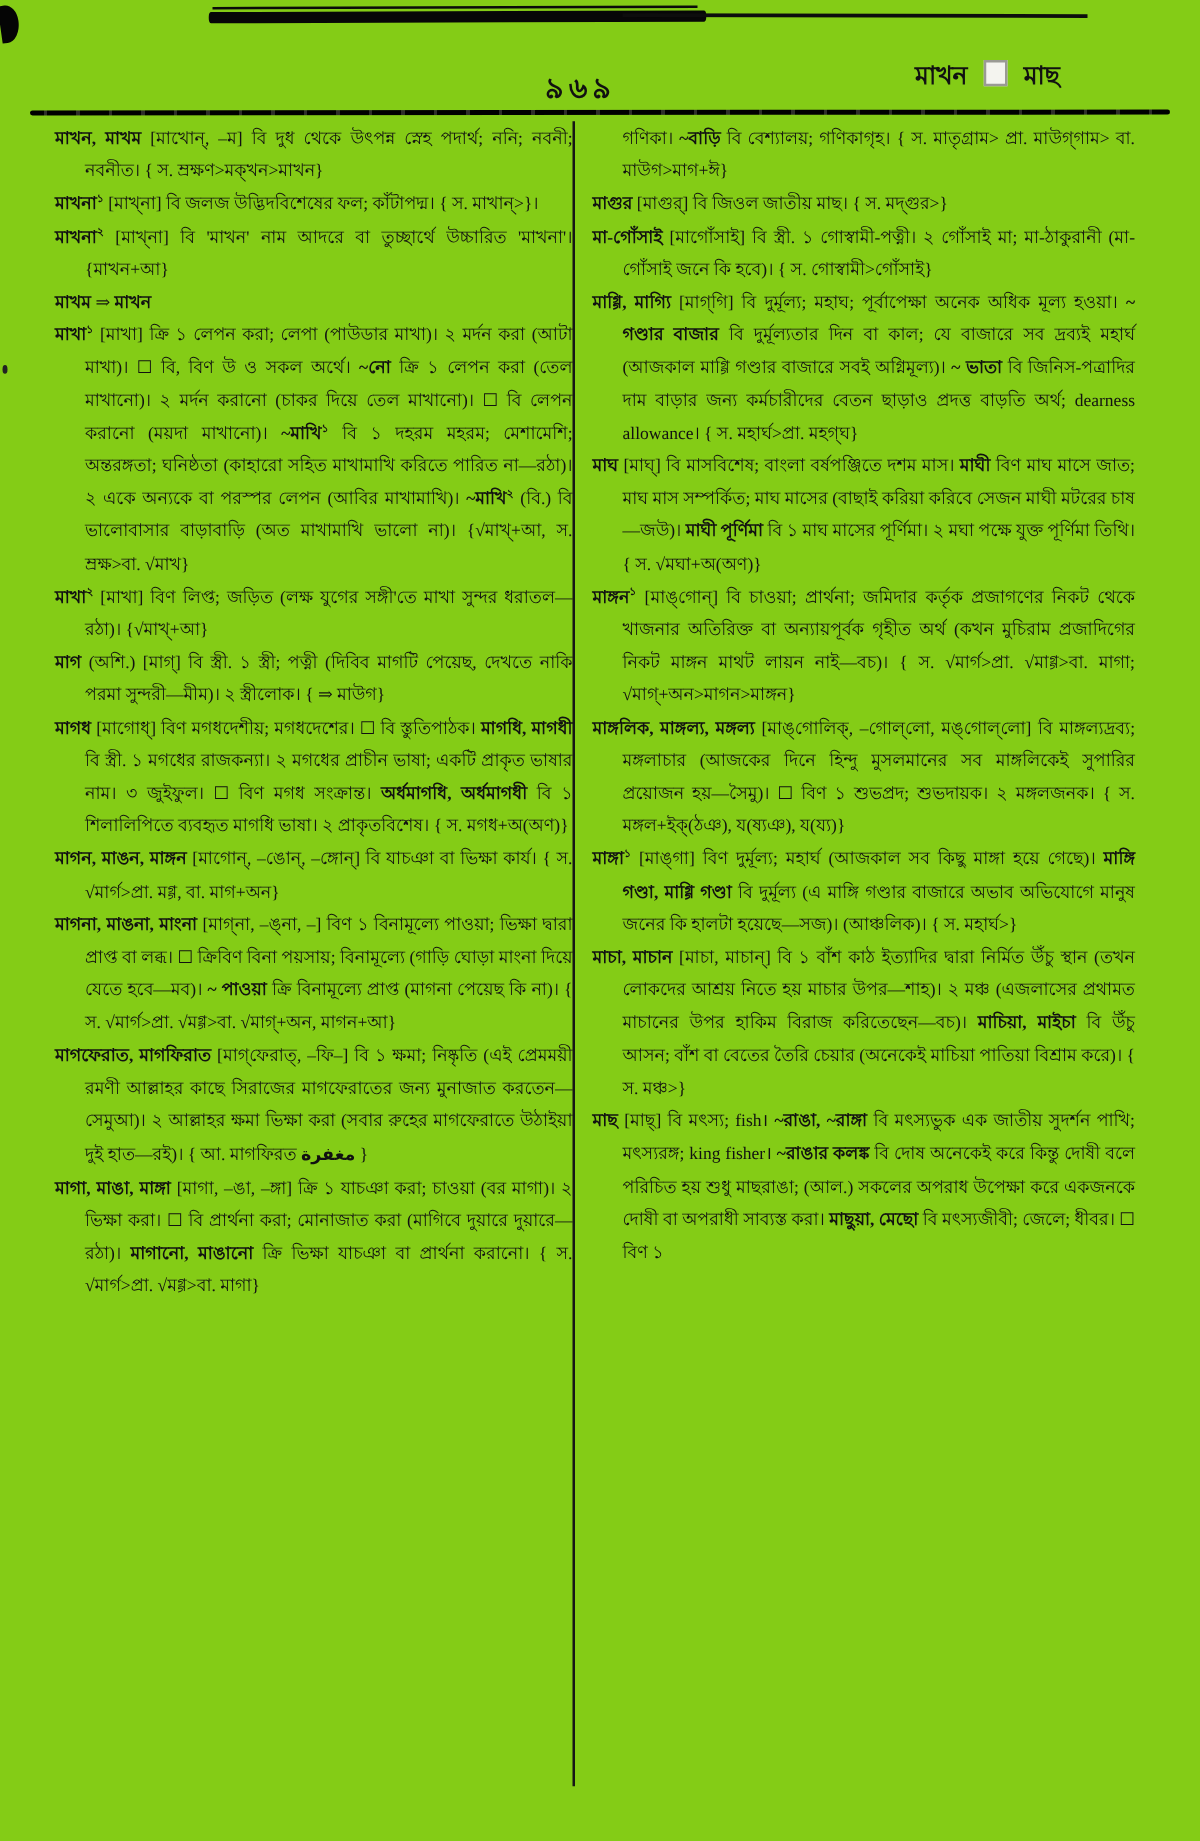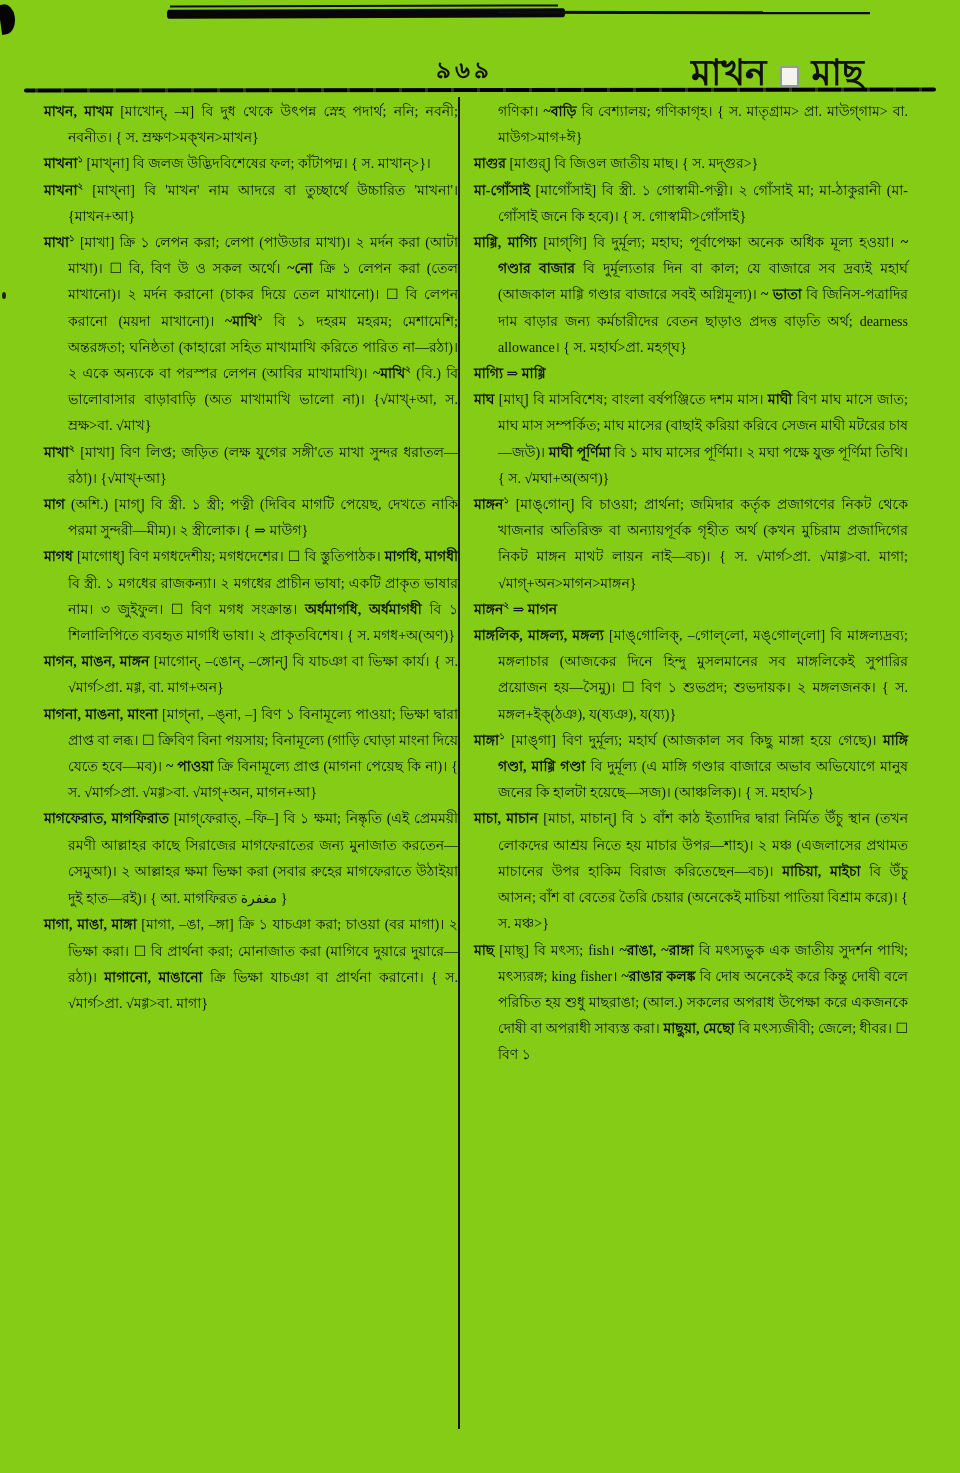--- a/index.html
+++ b/index.html
@@ -7,35 +7,35 @@
         font-family:"Liberation Serif","DejaVu Serif",serif;color:#111;}
   
   .corner-blob{position:absolute;left:0;top:4px;width:15px;height:30px;background:#050505;
                border-radius:0 70% 80% 0/0 50% 60% 0;transform:rotate(-8deg);}
   .bar-a{position:absolute;left:170px;top:5px;width:388px;height:2px;background:#0a0a0a;transform:skewY(-.15deg);}
   .bar-b{position:absolute;left:167px;top:9px;width:398px;height:9px;background:#070707;border-radius:2px/4px;transform:skewY(-.2deg);}
   .bar-c{position:absolute;left:498px;top:11px;width:372px;height:3px;background:#0d0d0d;transform:skewY(.1deg);}
   .left-dot{position:absolute;left:2px;top:292px;width:4px;height:7px;background:#222;border-radius:50%;}
   
   .pageno{position:absolute;left:436px;top:52px;font-size:23px;font-weight:bold;letter-spacing:4px;}
-  .guide{position:absolute;left:691px;top:45px;font-size:36px;font-weight:bold;white-space:nowrap;}
+  .guide{position:absolute;left:732px;top:45px;font-size:20px;font-weight:bold;white-space:nowrap;}
   .gbox{display:inline-block;width:15px;height:17px;border:2px solid #9a9a94;margin:0 13px;vertical-align:-2px;background:#f4f4ef;}
   .hrule{position:absolute;left:24px;top:88px;width:912px;height:4px;
          background:repeating-linear-gradient(90deg,#000 0 11px,#2e2e2a 11px 14px,#000 14px 26px);
          border-radius:2px;transform:skewY(-.05deg);}
   
   .coldiv{position:absolute;left:458px;top:97px;width:2px;height:1332px;background:#161616;}
   .col{position:absolute;top:99px;font-size:14px;line-height:26.2px;text-align:justify;}
   .col.leftc{left:44px;width:414px;}
   .col.rightc{left:474px;width:434px;}
   .entry{margin:0;padding-left:24px;text-indent:-24px;}
   .entry.cont{text-indent:0;}
   .b{font-weight:bold;}
   .sup{vertical-align:super;font-size:0.62em;font-weight:bold;line-height:0;}
-  .ar{font-family:"DejaVu Sans","Liberation Sans",sans-serif;}
+  .ar{font-family:"DejaVu Sans","Liberation Sans",sans-serif;font-weight:bold;}
 </style>
 </head>
 <body>
 
 <div class="page">
   <div class="corner-blob"></div>
   <div class="bar-a"></div>
   <div class="bar-b"></div>
   <div class="bar-c"></div>
   <div class="left-dot"></div>
@@ -45,36 +45,35 @@
     <span>মাখন</span><span class="gbox"></span><span>মাছ</span>
   </div>
 
   <div class="hrule"></div>
   <div class="coldiv"></div>
 
   <div class="col leftc" id="col-left">
       <p class="entry"><span class="b">মাখন, মাখম</span><span> [মাখোন্, –ম] বি দুধ থেকে উৎপন্ন স্নেহ পদার্থ; ননি; নবনী; নবনীত। { স. ম্রক্ষণ&gt;মক্খন&gt;মাখন}</span></p>
       <p class="entry"><span class="b">মাখনা</span><span class="sup">১</span><span> [মাখ্‌না] বি জলজ উদ্ভিদবিশেষের ফল; কাঁটাপদ্ম। { স. মাখান্‌&gt;}।</span></p>
       <p class="entry"><span class="b">মাখনা</span><span class="sup">২</span><span> [মাখ্‌না] বি 'মাখন' নাম আদরে বা তুচ্ছার্থে উচ্চারিত 'মাখনা'। {মাখন+আ}</span></p>
+      <p class="entry"><span class="b">মাখম</span><span> ⇒ </span><span class="b">মাখন</span></p>
       <p class="entry"><span class="b">মাখা</span><span class="sup">১</span><span> [মাখা] ক্রি ১ লেপন করা; লেপা (পাউডার মাখা)। ২ মর্দন করা (আটা মাখা)। ☐ বি, বিণ উ ও সকল অর্থে। </span><span class="b">~নো</span><span> ক্রি ১ লেপন করা (তেল মাখানো)। ২ মর্দন করানো (চাকর দিয়ে তেল মাখানো)। ☐ বি লেপন করানো (ময়দা মাখানো)। </span><span class="b">~মাখি</span><span class="sup">১</span><span> বি ১ দহরম মহরম; মেশামেশি; অন্তরঙ্গতা; ঘনিষ্ঠতা (কাহারো সহিত মাখামাখি করিতে পারিত না—রঠা)। ২ একে অন্যকে বা পরস্পর লেপন (আবির মাখামাখি)। </span><span class="b">~মাখি</span><span class="sup">২</span><span> (বি.) বি ভালোবাসার বাড়াবাড়ি (অত মাখামাখি ভালো না)। {√মাখ্‌+আ, স. ম্রক্ষ&gt;বা. √মাখ}</span></p>
       <p class="entry"><span class="b">মাখা</span><span class="sup">২</span><span> [মাখা] বিণ লিপ্ত; জড়িত (লক্ষ যুগের সঙ্গী'তে মাখা সুন্দর ধরাতল—রঠা)। {√মাখ্‌+আ}</span></p>
       <p class="entry"><span class="b">মাগ</span><span> (অশি.) [মাগ্‌] বি স্ত্রী. ১ স্ত্রী; পত্নী (দিবিব মাগটি পেয়েছ, দেখতে নাকি পরমা সুন্দরী—মীম)। ২ স্ত্রীলোক। { ⇒ মাউগ}</span></p>
       <p class="entry"><span class="b">মাগধ</span><span> [মাগোধ্‌] বিণ মগধদেশীয়; মগধদেশের। ☐ বি স্তুতিপাঠক। </span><span class="b">মাগধি, মাগধী</span><span> বি স্ত্রী. ১ মগধের রাজকন্যা। ২ মগধের প্রাচীন ভাষা; একটি প্রাকৃত ভাষার নাম। ৩ জুইফুল। ☐ বিণ মগধ সংক্রান্ত। </span><span class="b">অর্ধমাগধি, অর্ধমাগধী</span><span> বি ১ শিলালিপিতে ব্যবহৃত মাগধি ভাষা। ২ প্রাকৃতবিশেষ। { স. মগধ+অ(অণ)}</span></p>
       <p class="entry"><span class="b">মাগন, মাঙন, মাঙ্গন</span><span> [মাগোন্‌, –ঙোন্‌, –ঙ্গোন্‌] বি যাচঞা বা ভিক্ষা কার্য। { স. √মার্গ&gt;প্রা. মগ্গ, বা. মাগ+অন}</span></p>
       <p class="entry"><span class="b">মাগনা, মাঙনা, মাংনা</span><span> [মাগ্‌না, –ঙ্‌না, –] বিণ ১ বিনামূল্যে পাওয়া; ভিক্ষা দ্বারা প্রাপ্ত বা লব্ধ। ☐ ক্রিবিণ বিনা পয়সায়; বিনামূল্যে (গাড়ি ঘোড়া মাংনা দিয়ে যেতে হবে—মব)। </span><span class="b">~ পাওয়া</span><span> ক্রি বিনামূল্যে প্রাপ্ত (মাগনা পেয়েছ কি না)। { স. √মার্গ&gt;প্রা. √মগ্গ&gt;বা. √মাগ্‌+অন, মাগন+আ}</span></p>
       <p class="entry"><span class="b">মাগফেরাত, মাগফিরাত</span><span> [মাগ্‌ফেরাত্‌, –ফি–] বি ১ ক্ষমা; নিষ্কৃতি (এই প্রেমময়ী রমণী আল্লাহর কাছে সিরাজের মাগফেরাতের জন্য মুনাজাত করতেন—সেমুআ)। ২ আল্লাহর ক্ষমা ভিক্ষা করা (সবার রুহের মাগফেরাতে উঠাইয়া দুই হাত—রই)। { আ. মাগফিরত </span><span class="ar">مغفرة</span><span> }</span></p>
       <p class="entry"><span class="b">মাগা, মাঙা, মাঙ্গা</span><span> [মাগা, –ঙা, –ঙ্গা] ক্রি ১ যাচঞা করা; চাওয়া (বর মাগা)। ২ ভিক্ষা করা। ☐ বি প্রার্থনা করা; মোনাজাত করা (মাগিবে দুয়ারে দুয়ারে—রঠা)। </span><span class="b">মাগানো, মাঙানো</span><span> ক্রি ভিক্ষা যাচঞা বা প্রার্থনা করানো। { স. √মার্গ&gt;প্রা. √মগ্গ&gt;বা. মাগা}</span></p>
     </div>
   <div class="col rightc" id="col-right">
       <p class="entry cont"><span>গণিকা। </span><span class="b">~বাড়ি</span><span> বি বেশ্যালয়; গণিকাগৃহ। { স. মাতৃগ্রাম&gt; প্রা. মাউগ্‌গাম&gt; বা. মাউগ&gt;মাগ+ঈ}</span></p>
       <p class="entry"><span class="b">মাগুর</span><span> [মাগুর্‌] বি জিওল জাতীয় মাছ। { স. মদ্‌গুর&gt;}</span></p>
       <p class="entry"><span class="b">মা-গোঁসাই</span><span> [মাগোঁসাই] বি স্ত্রী. ১ গোস্বামী-পত্নী। ২ গোঁসাই মা; মা-ঠাকুরানী (মা-গোঁসাই জনে কি হবে)। { স. গোস্বামী&gt;গোঁসাই}</span></p>
       <p class="entry"><span class="b">মাগ্গি, মাগ্যি</span><span> [মাগ্‌গি] বি দুর্মূল্য; মহাঘ; পূর্বাপেক্ষা অনেক অধিক মূল্য হওয়া। </span><span class="b">~ গণ্ডার বাজার</span><span> বি দুর্মূল্যতার দিন বা কাল; যে বাজারে সব দ্রব্যই মহার্ঘ (আজকাল মাগ্গি গণ্ডার বাজারে সবই অগ্নিমূল্য)। </span><span class="b">~ ভাতা</span><span> বি জিনিস-পত্রাদির দাম বাড়ার জন্য কর্মচারীদের বেতন ছাড়াও প্রদত্ত বাড়তি অর্থ; dearness allowance। { স. মহার্ঘ&gt;প্রা. মহগ্ঘ}</span></p>
-      <p class="entry"><span class="b">মাগ্যি</span><span> ⇒ </span><span class="b">মাগ্গি</span></p>
       <p class="entry"><span class="b">মাঘ</span><span> [মাঘ্‌] বি মাসবিশেষ; বাংলা বর্ষপঞ্জিতে দশম মাস। </span><span class="b">মাঘী</span><span> বিণ মাঘ মাসে জাত; মাঘ মাস সম্পর্কিত; মাঘ মাসের (বাছাই করিয়া করিবে সেজন মাঘী মটরের চাষ—জউ)। </span><span class="b">মাঘী পূর্ণিমা</span><span> বি ১ মাঘ মাসের পূর্ণিমা। ২ মঘা পক্ষে যুক্ত পূর্ণিমা তিথি। { স. √মঘা+অ(অণ)}</span></p>
       <p class="entry"><span class="b">মাঙ্গন</span><span class="sup">১</span><span> [মাঙ্‌গোন্‌] বি চাওয়া; প্রার্থনা; জমিদার কর্তৃক প্রজাগণের নিকট থেকে খাজনার অতিরিক্ত বা অন্যায়পূর্বক গৃহীত অর্থ (কখন মুচিরাম প্রজাদিগের নিকট মাঙ্গন মাথট লায়ন নাই—বচ)। { স. √মার্গ&gt;প্রা. √মাগ্গ&gt;বা. মাগা; √মাগ্‌+অন&gt;মাগন&gt;মাঙ্গন}</span></p>
-      <p class="entry"><span class="b">মাঙ্গন</span><span class="sup">২</span><span> ⇒ </span><span class="b">মাগন</span></p>
       <p class="entry"><span class="b">মাঙ্গলিক, মাঙ্গল্য, মঙ্গল্য</span><span> [মাঙ্‌গোলিক্‌, –গোল্‌লো, মঙ্‌গোল্‌লো] বি মাঙ্গল্যদ্রব্য; মঙ্গলাচার (আজকের দিনে হিন্দু মুসলমানের সব মাঙ্গলিকেই সুপারির প্রয়োজন হয়—সৈমু)। ☐ বিণ ১ শুভপ্রদ; শুভদায়ক। ২ মঙ্গলজনক। { স. মঙ্গল+ইক্‌(ঠঞ), য(ষ্যঞ), য(য্য)}</span></p>
       <p class="entry"><span class="b">মাঙ্গা</span><span class="sup">১</span><span> [মাঙ্‌গা] বিণ দুর্মূল্য; মহার্ঘ (আজকাল সব কিছু মাঙ্গা হয়ে গেছে)। </span><span class="b">মাঙ্গি গণ্ডা, মাগ্গি গণ্ডা</span><span> বি দুর্মূল্য (এ মাঙ্গি গণ্ডার বাজারে অভাব অভিযোগে মানুষ জনের কি হালটা হয়েছে—সজ)। (আঞ্চলিক)। { স. মহার্ঘ&gt;}</span></p>
       <p class="entry"><span class="b">মাচা, মাচান</span><span> [মাচা, মাচান্‌] বি ১ বাঁশ কাঠ ইত্যাদির দ্বারা নির্মিত উঁচু স্থান (তখন লোকদের আশ্রয় নিতে হয় মাচার উপর—শাহ)। ২ মঞ্চ (এজলাসের প্রথামত মাচানের উপর হাকিম বিরাজ করিতেছেন—বচ)। </span><span class="b">মাচিয়া, মাইচা</span><span> বি উঁচু আসন; বাঁশ বা বেতের তৈরি চেয়ার (অনেকেই মাচিয়া পাতিয়া বিশ্রাম করে)। { স. মঞ্চ&gt;}</span></p>
       <p class="entry"><span class="b">মাছ</span><span> [মাছ্‌] বি মৎস্য; fish। </span><span class="b">~রাঙা, ~রাঙ্গা</span><span> বি মৎস্যভুক এক জাতীয় সুদর্শন পাখি; মৎস্যরঙ্গ; king fisher। </span><span class="b">~রাঙার কলঙ্ক</span><span> বি দোষ অনেকেই করে কিন্তু দোষী বলে পরিচিত হয় শুধু মাছরাঙা; (আল.) সকলের অপরাধ উপেক্ষা করে একজনকে দোষী বা অপরাধী সাব্যস্ত করা। </span><span class="b">মাছুয়া, মেছো</span><span> বি মৎস্যজীবী; জেলে; ধীবর। ☐ বিণ ১</span></p>
     </div>
 </div>
 
 </body></html>

